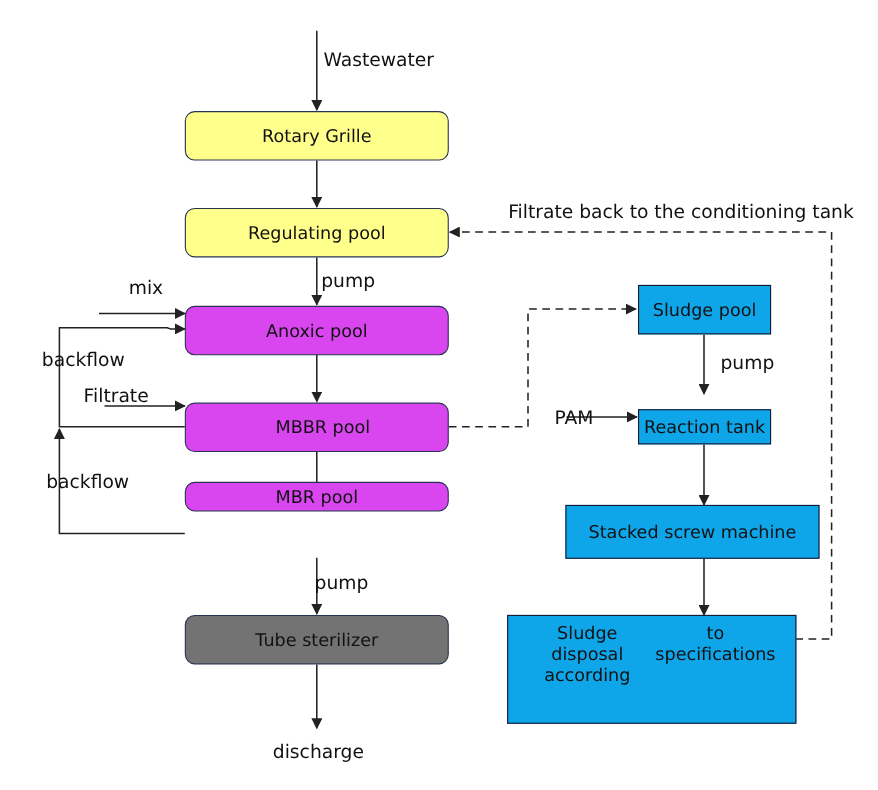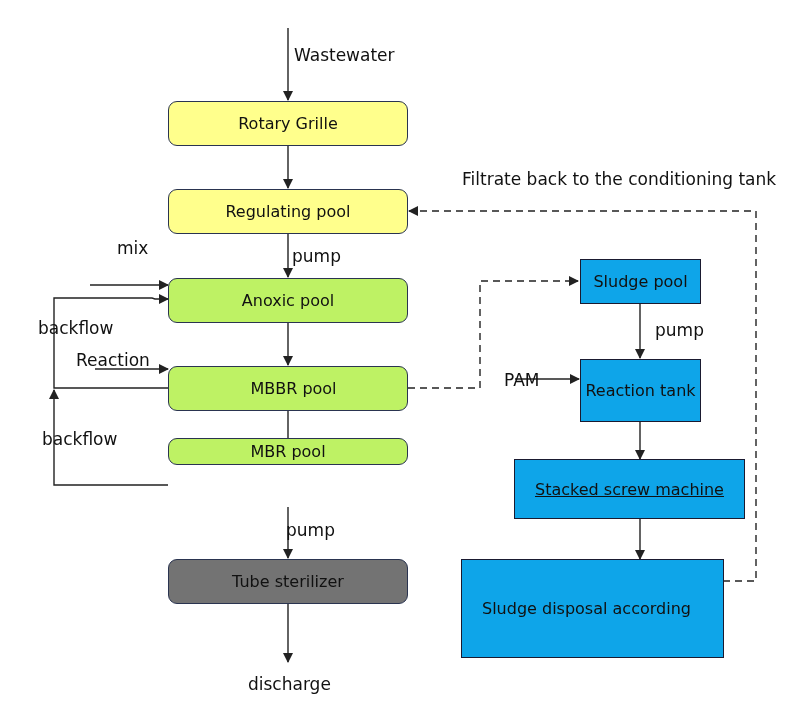--- a/index.html
+++ b/index.html
@@ -1,25 +1,25 @@
 <!DOCTYPE html>
 <html><head>
 <meta charset="utf-8">
 <style>
   html, body { margin:0; padding:0; background:#ffffff; }
   body { width:798px; height:718px; position:relative; overflow:hidden; font-family:"DejaVu Sans","Liberation Sans",sans-serif; }
   svg { position:absolute; left:0; top:0; }
   .node { position:absolute; box-sizing:border-box; border:1.5px solid #2a3450; display:flex; align-items:center; justify-content:center; font-size:16px; color:#111; text-align:center; }
   .rounded { border-radius:9px; }
   .yellow { background:#ffff8c; }
-  .cyan { background:#bef264; }
+  .cyan { background:#d946ef; }
   .teal { background:#737373; }
   .orange { background:#0ea5e9; border-color:#1a1a30; }
   .lbl { position:absolute; font-size:17px; color:#111; white-space:nowrap; }
-  .multi { flex-direction:column; align-items:flex-start; justify-content:space-around; padding:6px 18px; }
+  .multi { flex-direction:row; align-items:flex-start; justify-content:space-around; padding:6px 18px; }
 </style>
 </head>
 <body>
 
 <svg width="798" height="718">
   <defs>
     <marker id="ah" markerWidth="10" markerHeight="10" refX="9" refY="5" orient="auto" markerUnits="userSpaceOnUse">
       <path d="M0,0 L10,5 L0,10 z" fill="#222"></path>
     </marker>
   </defs>
@@ -67,33 +67,34 @@
 <div class="node rounded cyan" style="left:168px;top:438px;width:240px;height:27px;">
     <span>MBR pool</span>
   </div>
 <div class="node rounded teal" style="left:168px;top:559px;width:240px;height:45px;">
     <span>Tube sterilizer</span>
   </div>
 
 <div class="node orange" style="left:580px;top:259px;width:121px;height:45px;">
     <span>Sludge pool</span>
   </div>
-<div class="node orange" style="left:580px;top:359px;width:121px;height:63px;">
+<div class="node orange" style="left:580px;top:372px;width:121px;height:32px;">
     <span>Reaction tank</span>
   </div>
-<div class="node orange" style="left:514px;top:459px;width:231px;height:60px;text-decoration:underline;">
+<div class="node orange" style="left:514px;top:459px;width:231px;height:49px;">
     <span>Stacked screw machine</span>
   </div>
 <div class="node orange multi" style="left:461px;top:559px;width:263px;height:99px;">
   <span style="margin-left:2px;">Sludge disposal according</span>
+  <span style="margin-left:10px;">to specifications</span>
 </div>
 
 <span class="lbl" style="left:294px;top:45px;">Wastewater</span>
 <span class="lbl" style="left:292px;top:246px;">pump</span>
-<span class="lbl" style="left:117px;top:238px;">mix</span>
+<span class="lbl" style="left:117px;top:252px;">mix</span>
 <span class="lbl" style="left:38px;top:318px;">backflow</span>
-<span class="lbl" style="left:76px;top:350px;">Reaction</span>
+<span class="lbl" style="left:76px;top:350px;">Filtrate</span>
 <span class="lbl" style="left:42px;top:429px;">backflow</span>
 <span class="lbl" style="left:286px;top:520px;">pump</span>
 <span class="lbl" style="left:248px;top:674px;">discharge</span>
 <span class="lbl" style="left:655px;top:320px;">pump</span>
 <span class="lbl" style="left:504px;top:370px;">PAM</span>
-<span class="lbl" style="left:462px;top:169px;">Filtrate back to the conditioning tank</span>
+<span class="lbl" style="left:462px;top:183px;">Filtrate back to the conditioning tank</span>
 
 </body></html>

